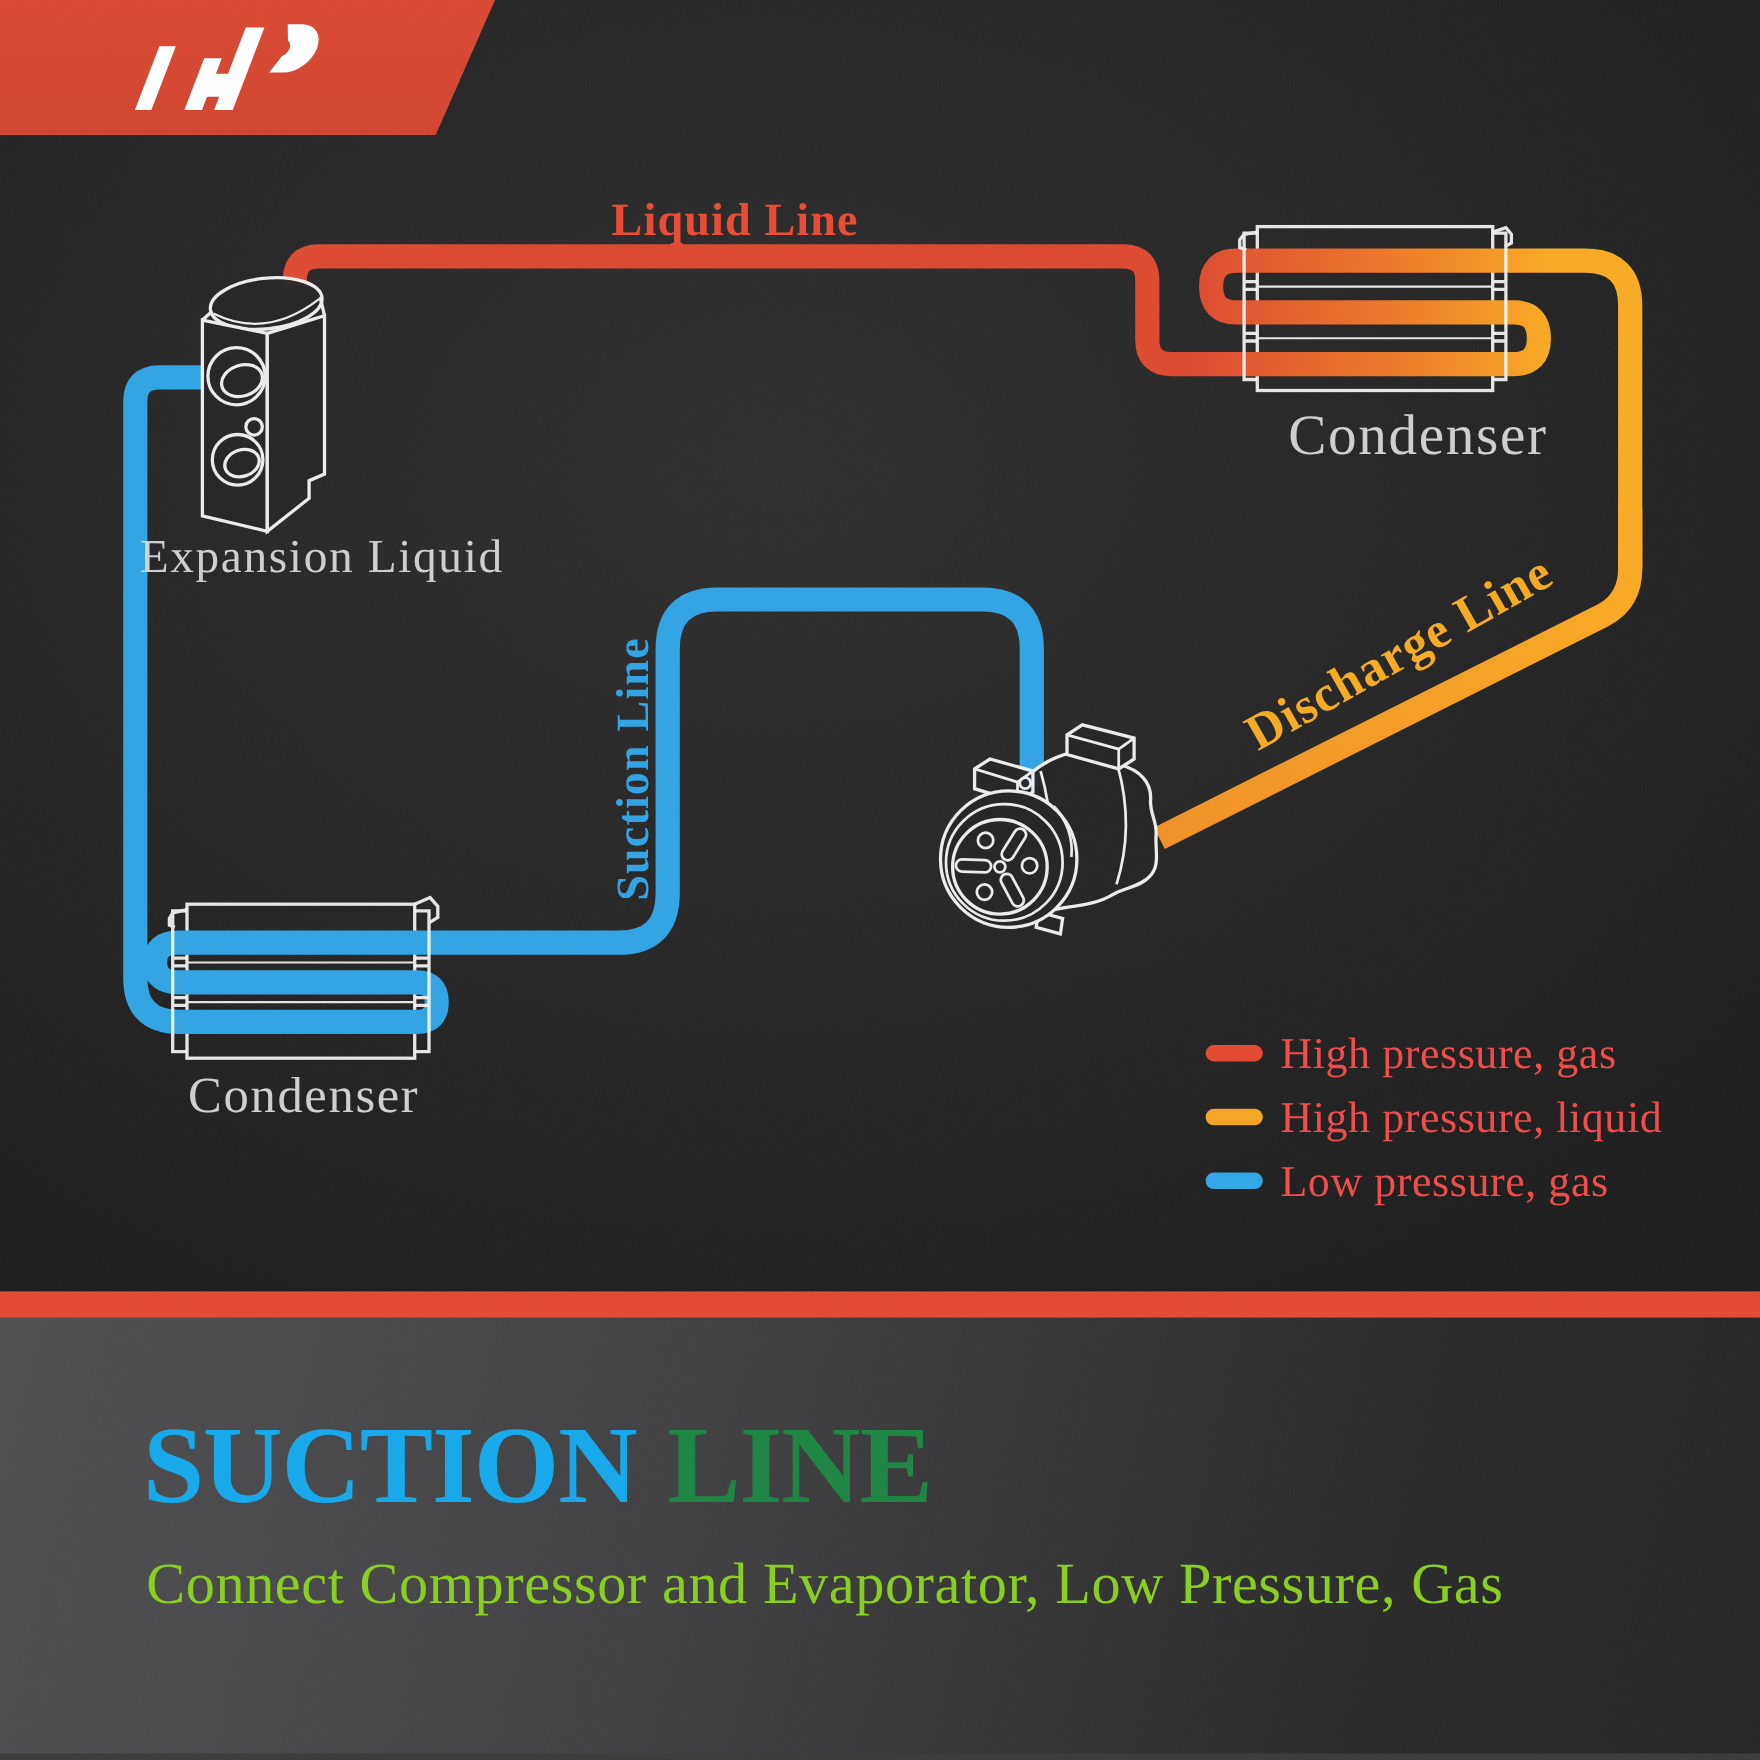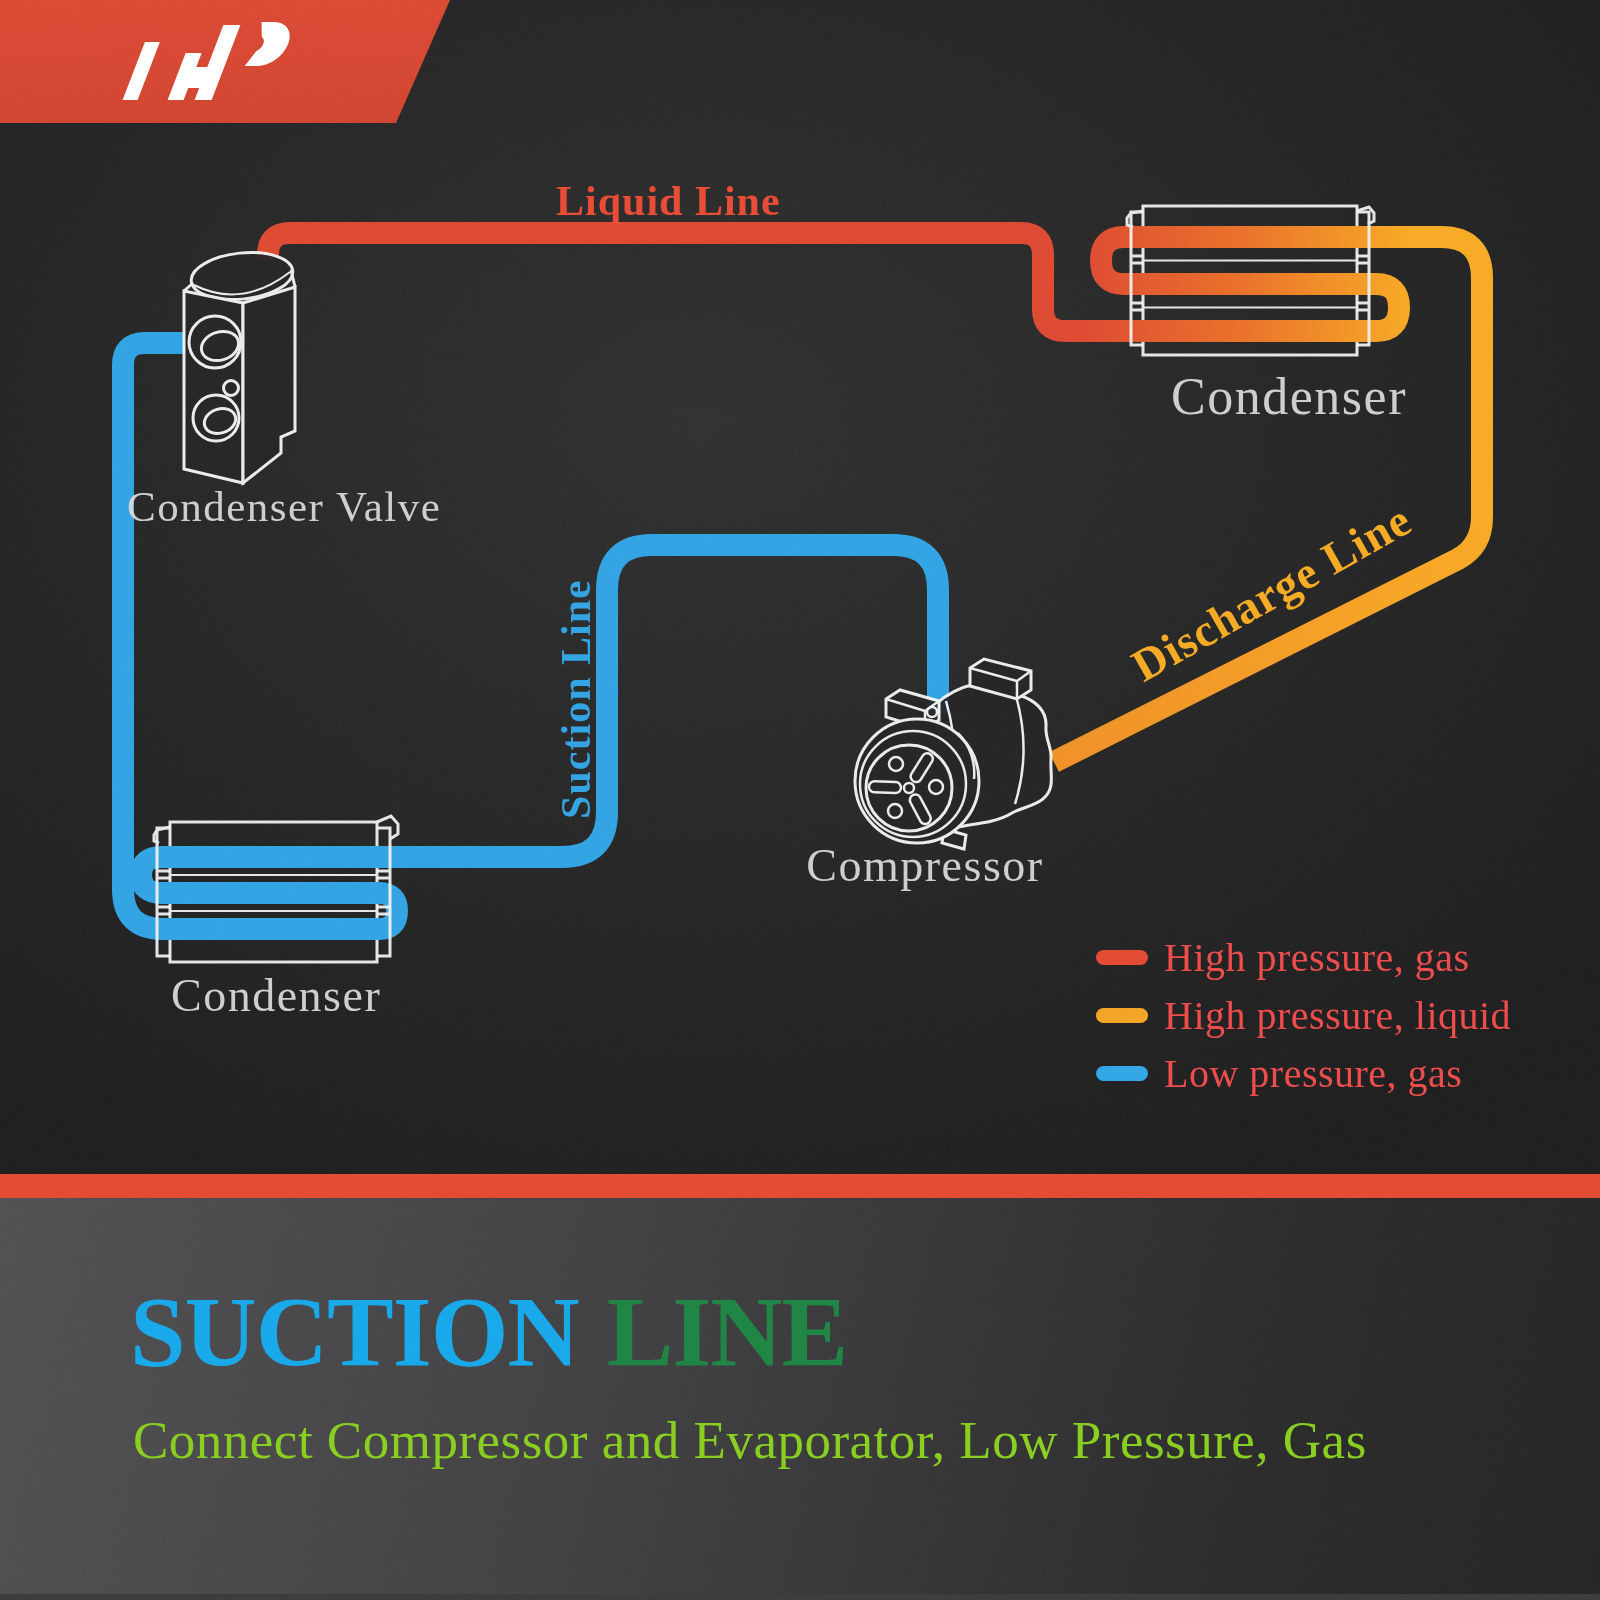--- a/index.html
+++ b/index.html
@@ -153,23 +153,22 @@
         <circle cx="909" cy="788" r="5"></circle>
       </g>
     </g>
   </svg>
 
   <div class="lbl line-lbl liquid-lbl">Liquid Line</div>
   <div class="lbl line-lbl suction-lbl">Suction Line</div>
   <div class="lbl line-lbl discharge-lbl">Discharge Line</div>
 
   <div class="lbl comp-lbl condenser-lbl">Condenser</div>
-  <div class="lbl comp-lbl expansion-lbl">Condenser Valve</div>
+  <div class="lbl comp-lbl expansion-lbl">Expansion Liquid</div>
   <div class="lbl comp-lbl evaporator-lbl">Condenser</div>
-  <div class="lbl comp-lbl compressor-lbl">Compressor</div>
 
   <div class="legend">
     <div class="legend-row">
       <span class="legend-swatch" style="background: rgb(226, 67, 42);"></span>
       <span class="legend-text">High pressure, gas</span>
     </div>
     <div class="legend-row">
       <span class="legend-swatch" style="background: rgb(242, 161, 29);"></span>
       <span class="legend-text">High pressure, liquid</span>
     </div>

